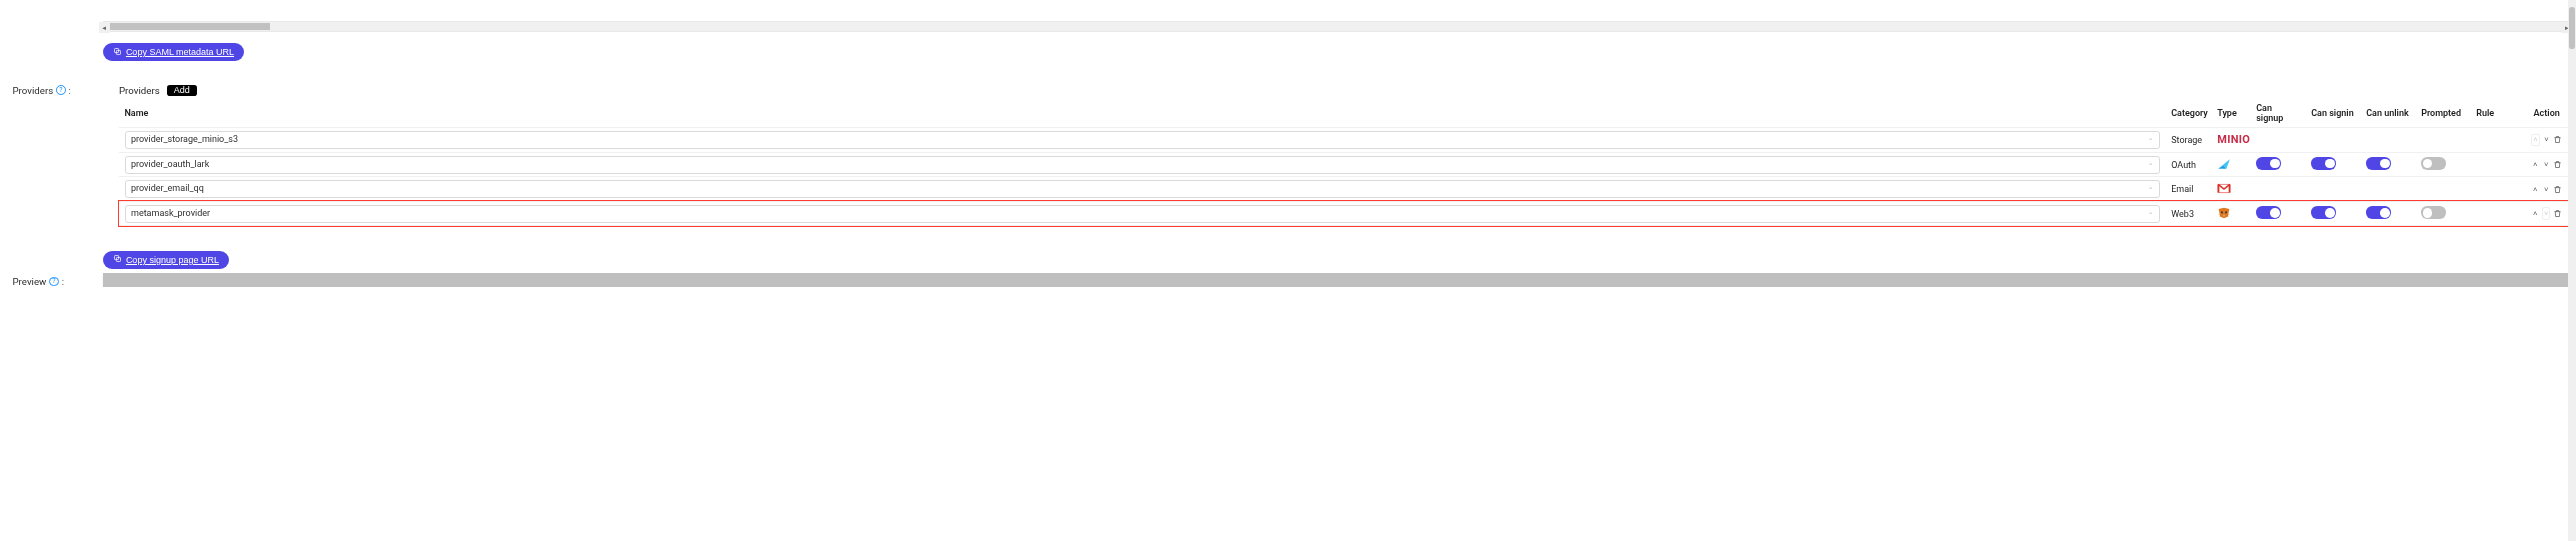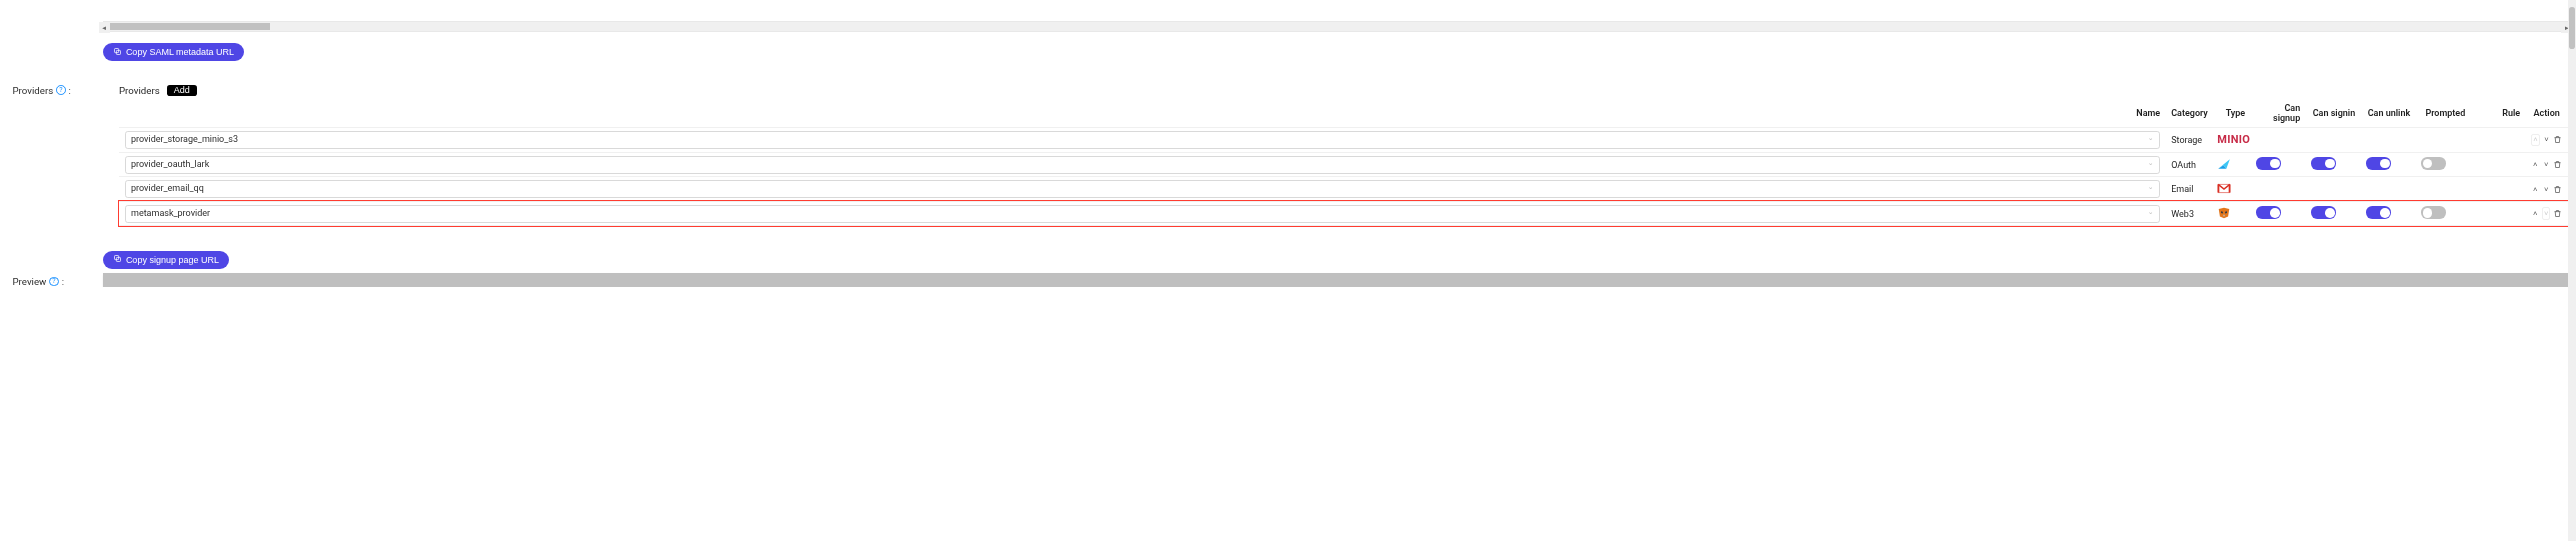--- a/index.html
+++ b/index.html
@@ -77,20 +77,21 @@
     display: inline-flex;
     align-items: center;
     gap: 4.2px;
     background: #4f46e5;
     color: #fff;
     border: none;
     border-radius: 11px;
     padding: 3.5px 9.7px;
     font-size: 9px;
     cursor: pointer;
+    text-decoration: underline;
   }
   .btn .icon { font-size: 9px; }
   .btn-small {
     background: #000000;
     color:#fff;
     border:none;
     border-radius: 2.8px;
     padding: 0.7px 7px;
     font-size: 9px;
     cursor: pointer;
@@ -98,21 +99,21 @@
   .content-col { flex: 1; margin-right: 8.3px; }
 
   .providers-header {
     display: flex;
     align-items: center;
     gap: 7px;
     margin-bottom: 2.8px;
   }
   .tbl { width: 100%; border-collapse: collapse; table-layout: fixed; }
   .tbl th {
-    text-align: right;
+    text-align: left;
     font-weight: 600;
     font-size: 9px;
     padding: 4.2px 5.5px;
     border-bottom: 0.7px solid #f0f0f0;
     background: #fafafa00;
   }
   .tbl td {
     padding: 2.8px 5.5px;
     border-bottom: 0.7px solid #f0f0f0;
     vertical-align: middle;

